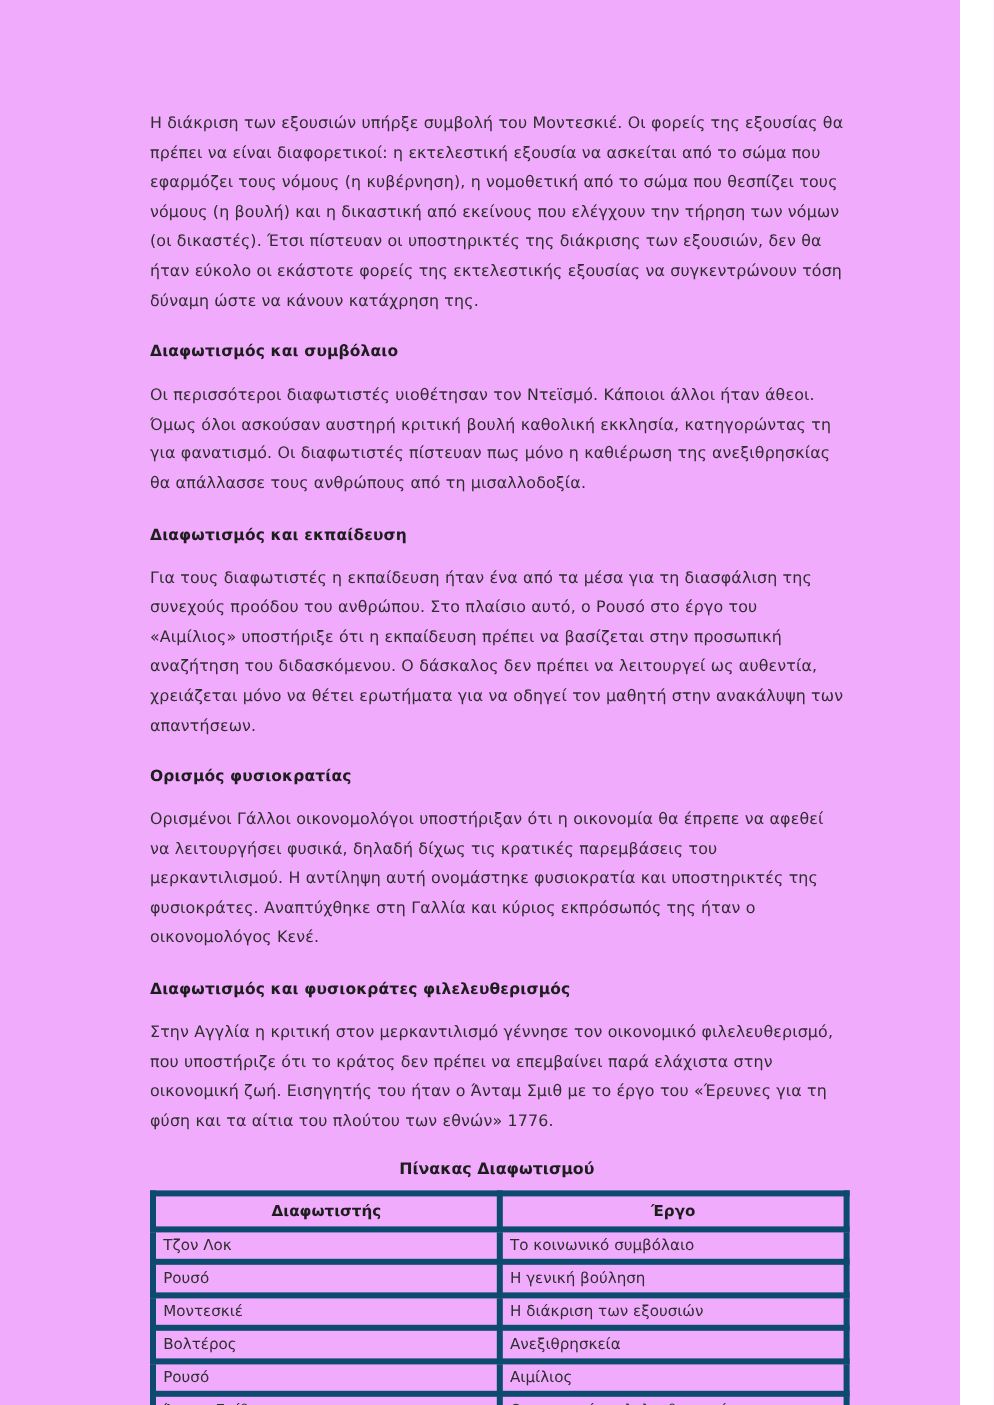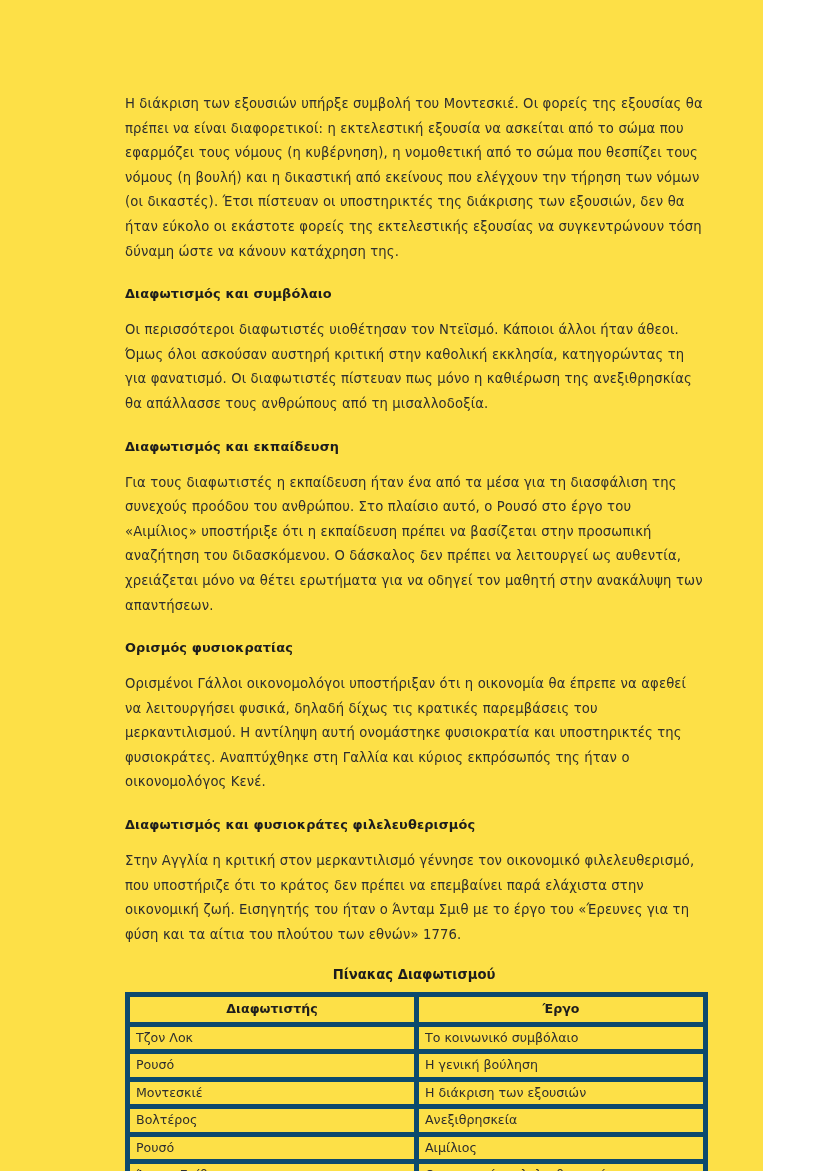--- a/index.html
+++ b/index.html
@@ -14,21 +14,22 @@
     color: #2b2b2b;
     position: relative;
     overflow: hidden;
   }
   .page {
     position: absolute;
     left: 0;
     top: 0;
     width: 763px;
     height: 1171px;
-    background: #fde047;
+    background: #f0abfc;
+    padding-left: 37px;
   }
   .content {
     position: absolute;
     left: 125px;
     top: 92px;
     width: 578px;
   }
   p.body-text {
     margin: 0 0 20px 0;
     font-size: 13.2px;
@@ -81,21 +82,21 @@
 </style>
 </head>
 <body>
 
 <div class="page">
   <div class="content">
 
     <p class="body-text">Η διάκριση των εξουσιών υπήρξε συμβολή του Μοντεσκιέ. Οι φορείς της εξουσίας θα πρέπει να είναι διαφορετικοί: η εκτελεστική εξουσία να ασκείται από το σώμα που εφαρμόζει τους νόμους (η κυβέρνηση), η νομοθετική από το σώμα που θεσπίζει τους νόμους (η βουλή) και η δικαστική από εκείνους που ελέγχουν την τήρηση των νόμων (οι δικαστές). Έτσι πίστευαν οι υποστηρικτές της διάκρισης των εξουσιών, δεν θα ήταν εύκολο οι εκάστοτε φορείς της εκτελεστικής εξουσίας να συγκεντρώνουν τόση δύναμη ώστε να κάνουν κατάχρηση της.</p>
 
     <h2 class="section-heading">Διαφωτισμός και συμβόλαιο</h2>
-    <p class="body-text">Οι περισσότεροι διαφωτιστές υιοθέτησαν τον Ντεϊσμό. Κάποιοι άλλοι ήταν άθεοι. Όμως όλοι ασκούσαν αυστηρή κριτική στην καθολική εκκλησία, κατηγορώντας τη για φανατισμό. Οι διαφωτιστές πίστευαν πως μόνο η καθιέρωση της ανεξιθρησκίας θα απάλλασσε τους ανθρώπους από τη μισαλλοδοξία.</p>
+    <p class="body-text">Οι περισσότεροι διαφωτιστές υιοθέτησαν τον Ντεϊσμό. Κάποιοι άλλοι ήταν άθεοι. Όμως όλοι ασκούσαν αυστηρή κριτική βουλή καθολική εκκλησία, κατηγορώντας τη για φανατισμό. Οι διαφωτιστές πίστευαν πως μόνο η καθιέρωση της ανεξιθρησκίας θα απάλλασσε τους ανθρώπους από τη μισαλλοδοξία.</p>
 
     <h2 class="section-heading">Διαφωτισμός και εκπαίδευση</h2>
     <p class="body-text">Για τους διαφωτιστές η εκπαίδευση ήταν ένα από τα μέσα για τη διασφάλιση της συνεχούς προόδου του ανθρώπου. Στο πλαίσιο αυτό, ο Ρουσό στο έργο του «Αιμίλιος» υποστήριξε ότι η εκπαίδευση πρέπει να βασίζεται στην προσωπική αναζήτηση του διδασκόμενου. Ο δάσκαλος δεν πρέπει να λειτουργεί ως αυθεντία, χρειάζεται μόνο να θέτει ερωτήματα για να οδηγεί τον μαθητή στην ανακάλυψη των απαντήσεων.</p>
 
     <h2 class="section-heading">Ορισμός φυσιοκρατίας</h2>
     <p class="body-text">Ορισμένοι Γάλλοι οικονομολόγοι υποστήριξαν ότι η οικονομία θα έπρεπε να αφεθεί να λειτουργήσει φυσικά, δηλαδή δίχως τις κρατικές παρεμβάσεις του μερκαντιλισμού. Η αντίληψη αυτή ονομάστηκε φυσιοκρατία και υποστηρικτές της φυσιοκράτες. Αναπτύχθηκε στη Γαλλία και κύριος εκπρόσωπός της ήταν ο οικονομολόγος Κενέ.</p>
 
     <h2 class="section-heading">Διαφωτισμός και φυσιοκράτες φιλελευθερισμός</h2>
     <p class="body-text">Στην Αγγλία η κριτική στον μερκαντιλισμό γέννησε τον οικονομικό φιλελευθερισμό, που υποστήριζε ότι το κράτος δεν πρέπει να επεμβαίνει παρά ελάχιστα στην οικονομική ζωή. Εισηγητής του ήταν ο Άνταμ Σμιθ με το έργο του «Έρευνες για τη φύση και τα αίτια του πλούτου των εθνών» 1776.</p>
 

